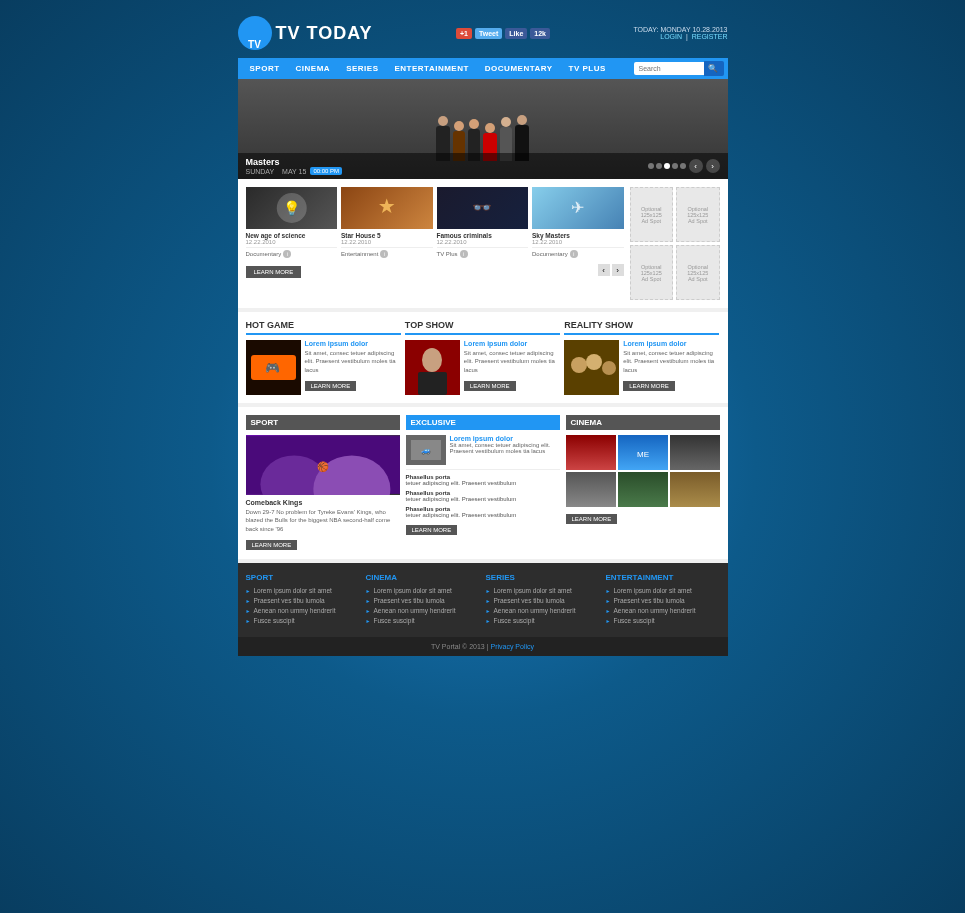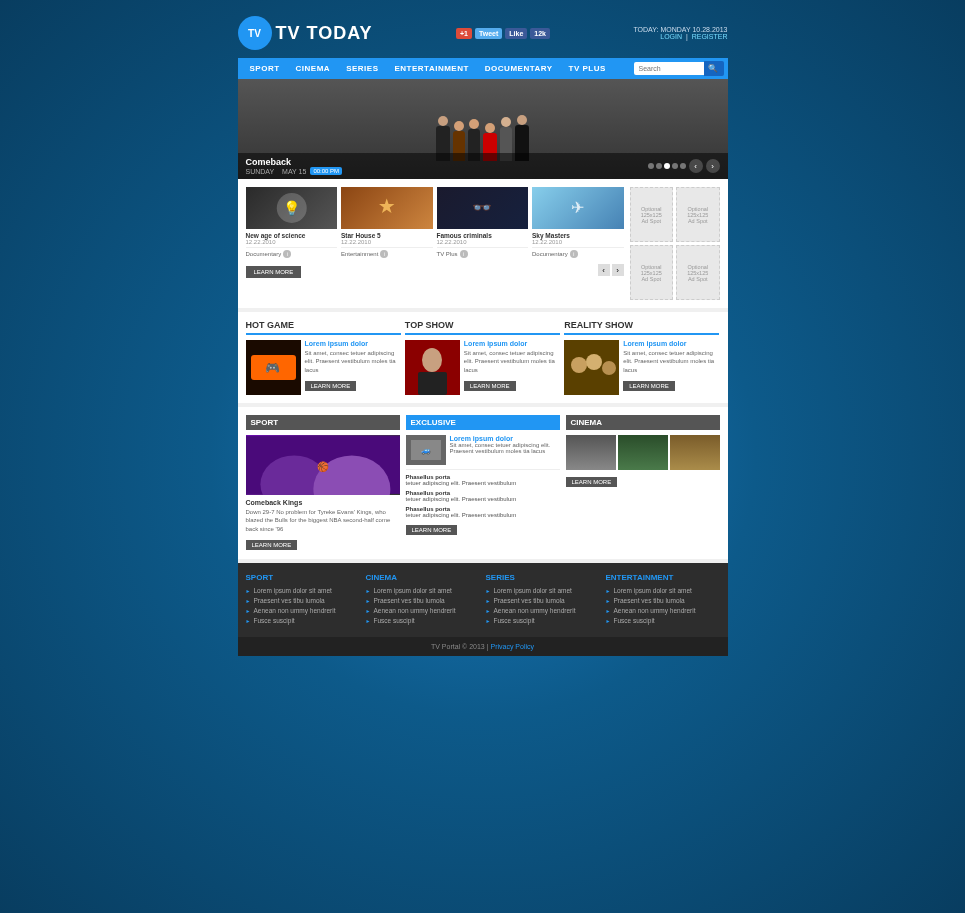--- a/index.html
+++ b/index.html
@@ -22,21 +22,21 @@
       align-items: center;
       justify-content: space-between;
       padding: 6px 0;
       margin-bottom: 2px;
     }
     .logo {
       background: #2196f3;
       border-radius: 50%;
       width: 34px; height: 34px;
       display: inline-flex;
-      align-items: center;
+      align-items: flex-end;
       justify-content: center;
       color: white;
       font-weight: bold;
       font-size: 10px;
       margin-right: 4px;
     }
     .site-title {
       color: white;
       font-size: 18px;
       font-weight: bold;
@@ -541,21 +541,21 @@
           <div class="p-body" style="width:12px;height:34px;background:#555;"></div>
         </div>
         <div class="person-shape">
           <div class="p-head" style="width:10px;height:10px;background:#c8a080;"></div>
           <div class="p-body" style="width:14px;height:36px;background:#111;"></div>
         </div>
       </div>
     </div>
     <div class="hero-overlay">
       <div class="hero-info">
-        <div class="hero-title">Comeback</div>
+        <div class="hero-title">Masters</div>
         <div style="display:flex;align-items:center;">
           <span class="hero-sub">SUNDAY</span>
           <span class="hero-sub" style="margin:0 3px;">&nbsp;</span>
           <span class="hero-sub">MAY 15</span>
           <span class="hero-time">00:00 PM</span>
         </div>
       </div>
       <div class="hero-controls">
         <div class="hero-dots">
           <div class="dot"></div>
@@ -745,20 +745,29 @@
           </div>
           <div class="excl-link" style="margin-top:4px;">
             <span style="font-weight:bold;color:#333;">Phasellus porta</span><br>
             <span>tetuer adipiscing elit. Praesent vestibulum</span>
           </div>
           <button class="panel-btn" style="margin-top:6px;">LEARN MORE</button>
         </div>
 
         <div class="bottom-section">
           <div class="bottom-section-title cinema">CINEMA</div>
+          <div class="cinema-grid-top">
+            <div class="cinema-poster cp1"></div>
+            <div class="cinema-poster cp2">
+              <svg width="100%" height="35" viewBox="0 0 40 35">
+                  <text x="20" y="22" text-anchor="middle" fill="white" font-size="8">ME</text>
+                </svg>
+            </div>
+            <div class="cinema-poster cp3"></div>
+          </div>
           <div class="cinema-grid-bot" style="margin-top:2px;">
             <div class="cinema-poster cp4"></div>
             <div class="cinema-poster cp5"></div>
             <div class="cinema-poster cp6"></div>
           </div>
           <button class="panel-btn" style="margin-top:6px;">LEARN MORE</button>
         </div>
 
       </div>
     </div>

